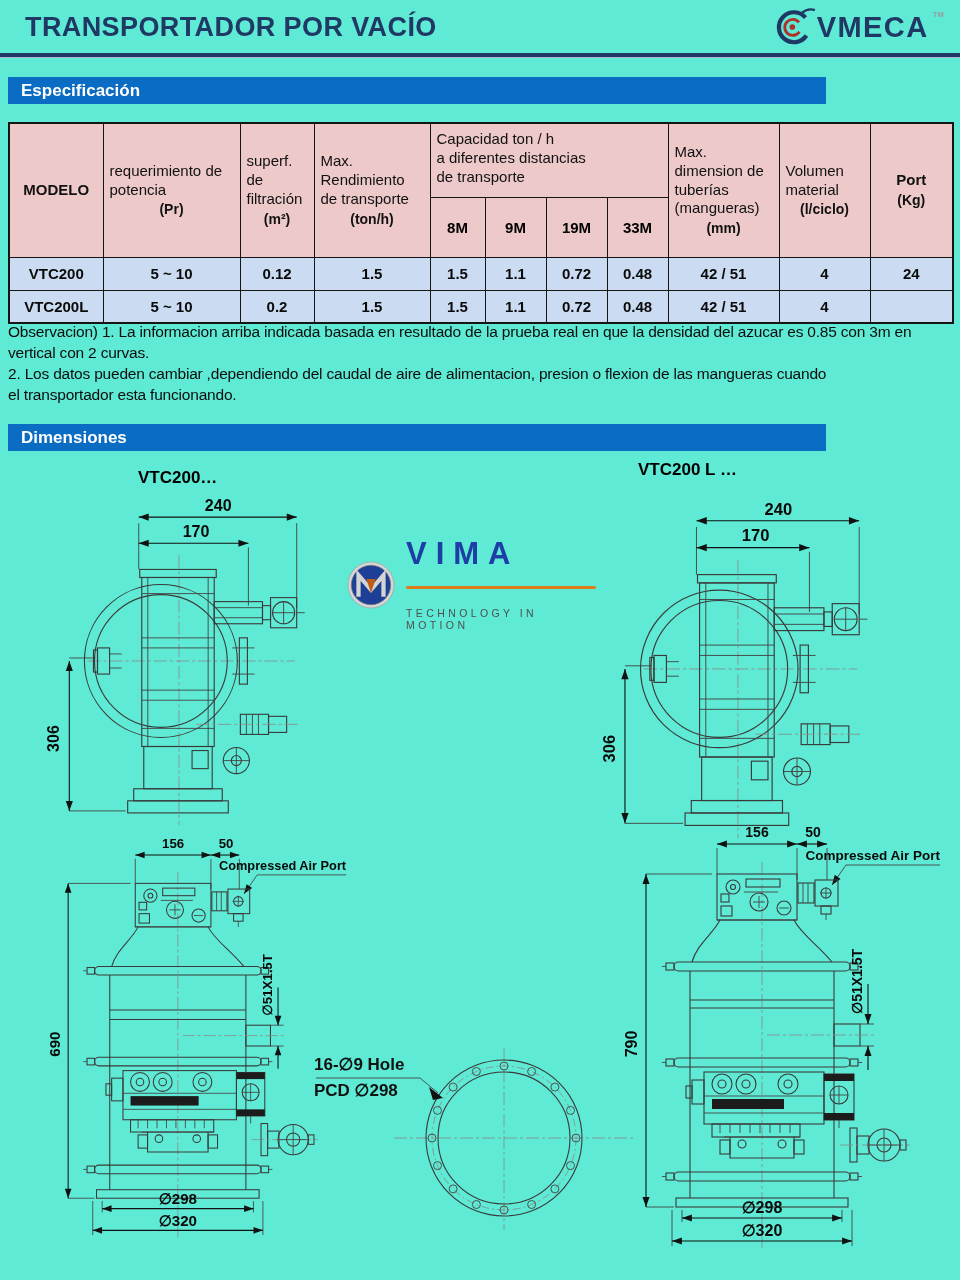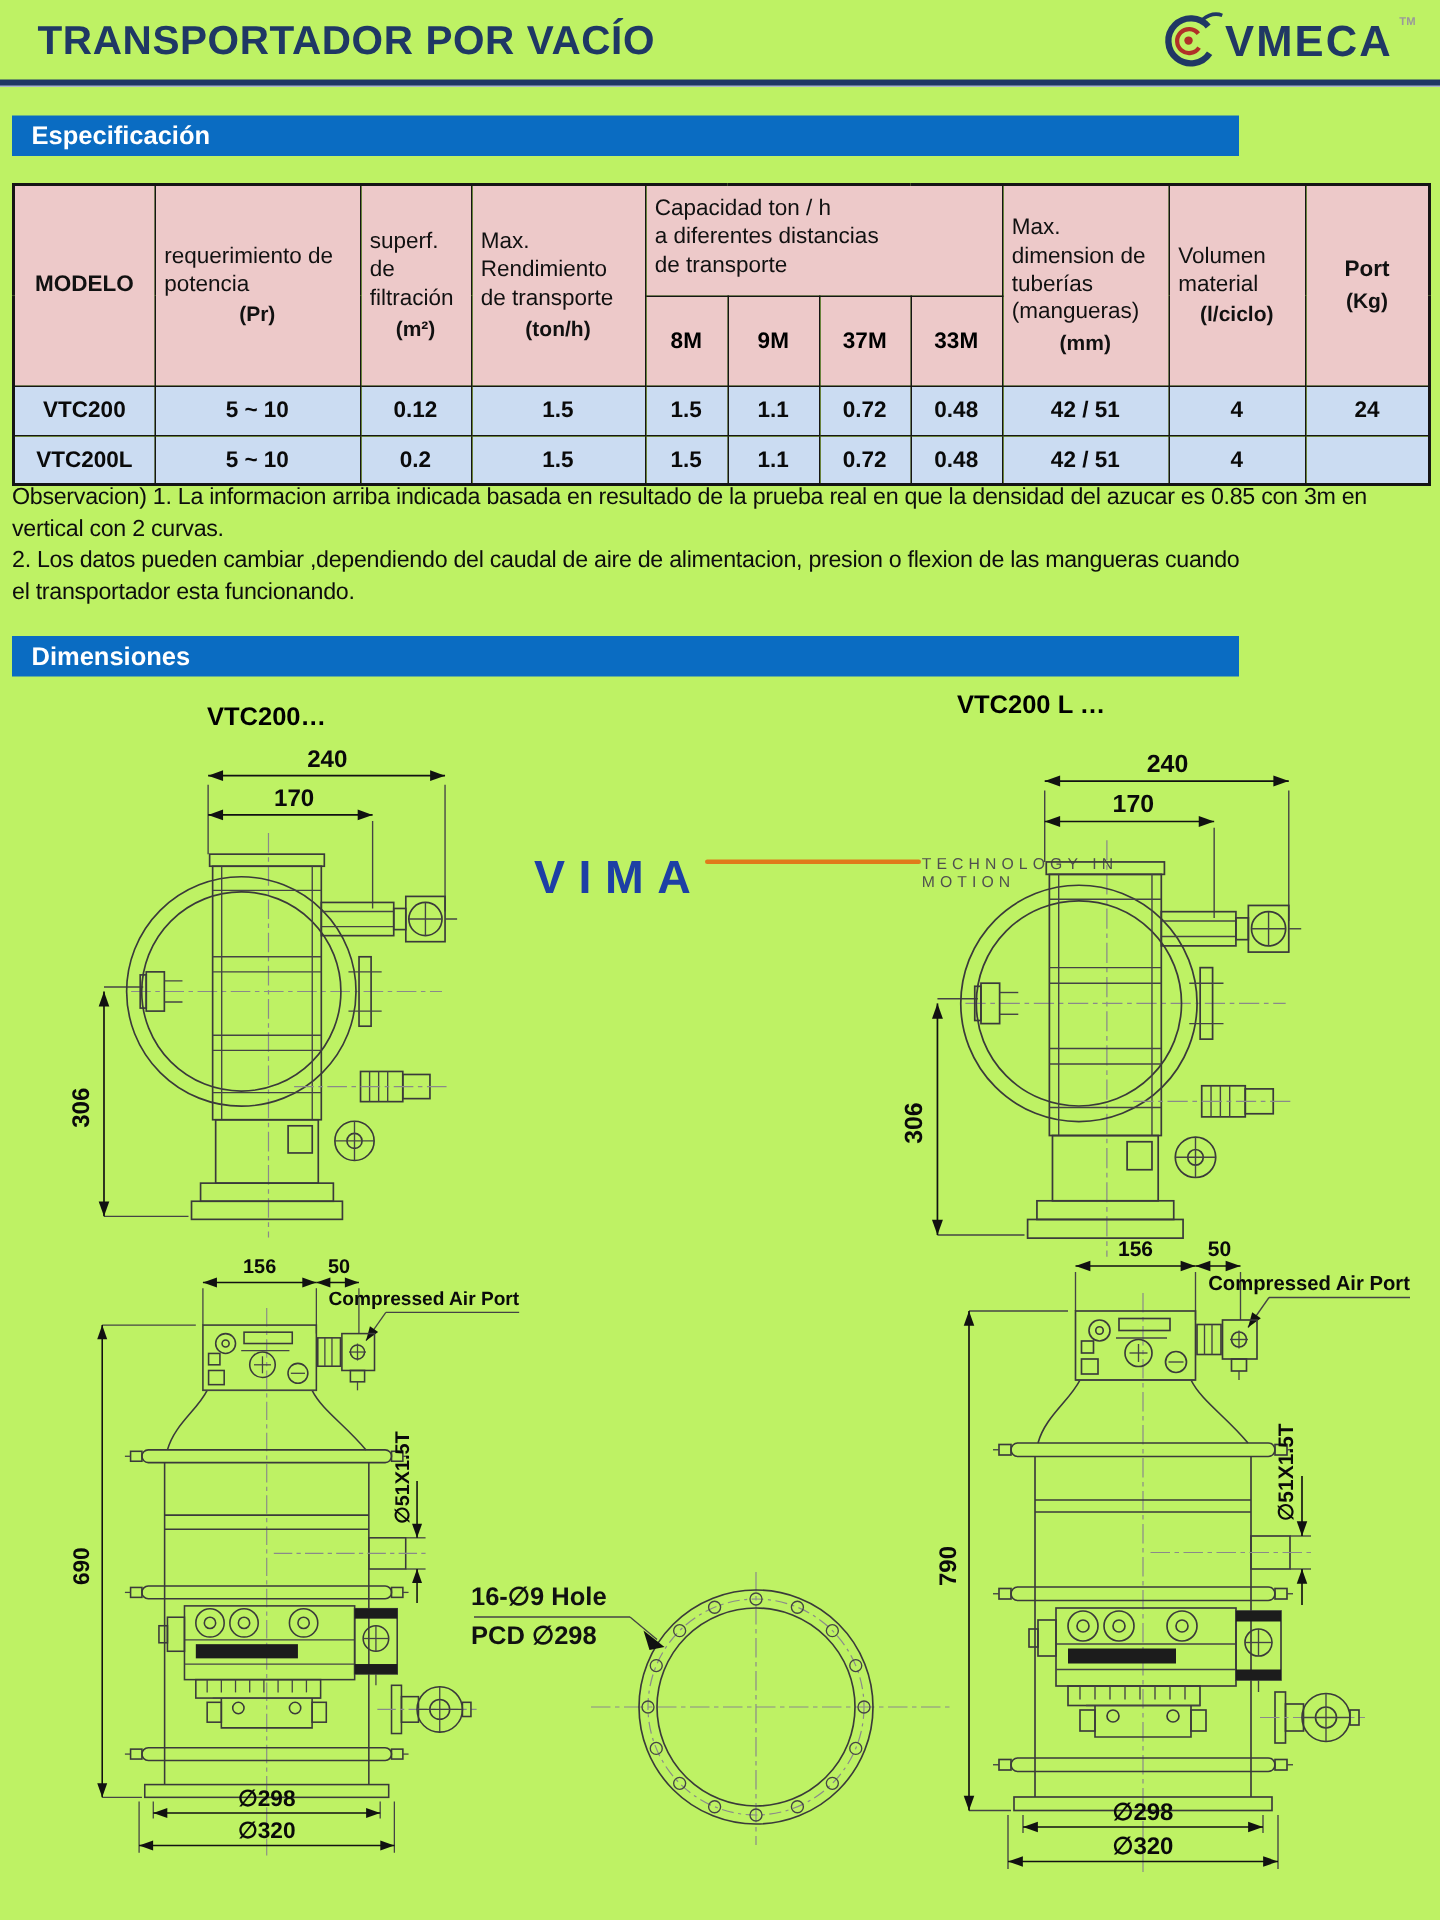--- a/index.html
+++ b/index.html
@@ -1,16 +1,16 @@
 <!DOCTYPE html>
 <html><head>
 <meta charset="utf-8">
 <style>
   html,body{margin:0;padding:0;background:#e9e9e9;}
-  .page{position:relative;width:960px;height:1280px;background:#bef264;margin:0 auto;
+  .page{position:relative;width:960px;height:1280px;background:#5eead4;margin:0 auto;
         font-family:"Liberation Sans",sans-serif;overflow:hidden;}
 
   
   .title{position:absolute;left:25px;top:12px;font-size:27px;font-weight:bold;
          color:#1f3864;letter-spacing:.4px;}
   .vmeca{position:absolute;right:14px;top:4px;width:178px;height:48px;}
   .vmeca-text{font:bold 31px "Liberation Sans",sans-serif;fill:#203864;letter-spacing:1.5px;}
   .tm-text{font:bold 8px "Liberation Sans",sans-serif;fill:#9a9a9a;}
   .rule{position:absolute;left:0;top:53px;width:960px;height:4px;background:#1f3864;
         border-bottom:1px solid #aab6cc;}
@@ -55,21 +55,21 @@
   .clc{stroke:#8a8a8a;stroke-width:.8;fill:none;stroke-dasharray:8 3 2 3;}
   .fillb{fill:#1c1c1c;stroke:none;}
   .dimtxt{font:bold 14px "Liberation Sans",sans-serif;fill:#0a0a0a;}
   .dimtxt2{font:bold 16px "Liberation Sans",sans-serif;fill:#0a0a0a;}
   .lbl{font:bold 13.5px "Liberation Sans",sans-serif;fill:#0a0a0a;}
   .flbl{font:600 17px "Liberation Sans",sans-serif;fill:#111;}
 
   
   .vima{position:absolute;left:346px;top:547px;width:250px;height:76px;display:flex;
         align-items:center;gap:10px;}
-  .vima-right{display:flex;flex-direction:row;}
+  .vima-right{display:flex;flex-direction:column;gap:14px;}
   .vima-name{font-weight:bold;font-size:31px;color:#1d3fa5;letter-spacing:9px;line-height:30px;}
   .vima-line{height:3px;width:190px;background:#e07b1a;margin:3px 0 4px 0;border-radius:2px;}
   .vima-tag{font-size:10.5px;letter-spacing:3.4px;color:#4f4f4f;}
 
   .footer{position:absolute;left:36px;top:1251px;font-size:15px;color:#0d0d0d;letter-spacing:-.2px;}
 </style>
 </head>
 <body>
 
 <div class="page">
@@ -132,21 +132,21 @@
         <div class="hunit">(l/ciclo)</div>
       </th>
       <th class="hd hdc" rowspan="2">
         <div>Port</div>
         <div class="hunit">(Kg)</div>
       </th>
     </tr>
     <tr>
       <th class="dist">8M</th>
       <th class="dist">9M</th>
-      <th class="dist">37M</th>
+      <th class="dist">19M</th>
       <th class="dist">33M</th>
     </tr>
     <tr>
       <td class="dcell">VTC200</td>
       <td class="dcell">5 ~ 10</td>
       <td class="dcell">0.12</td>
       <td class="dcell">1.5</td>
       <td class="dcell">1.5</td>
       <td class="dcell">1.1</td>
       <td class="dcell">0.72</td>

